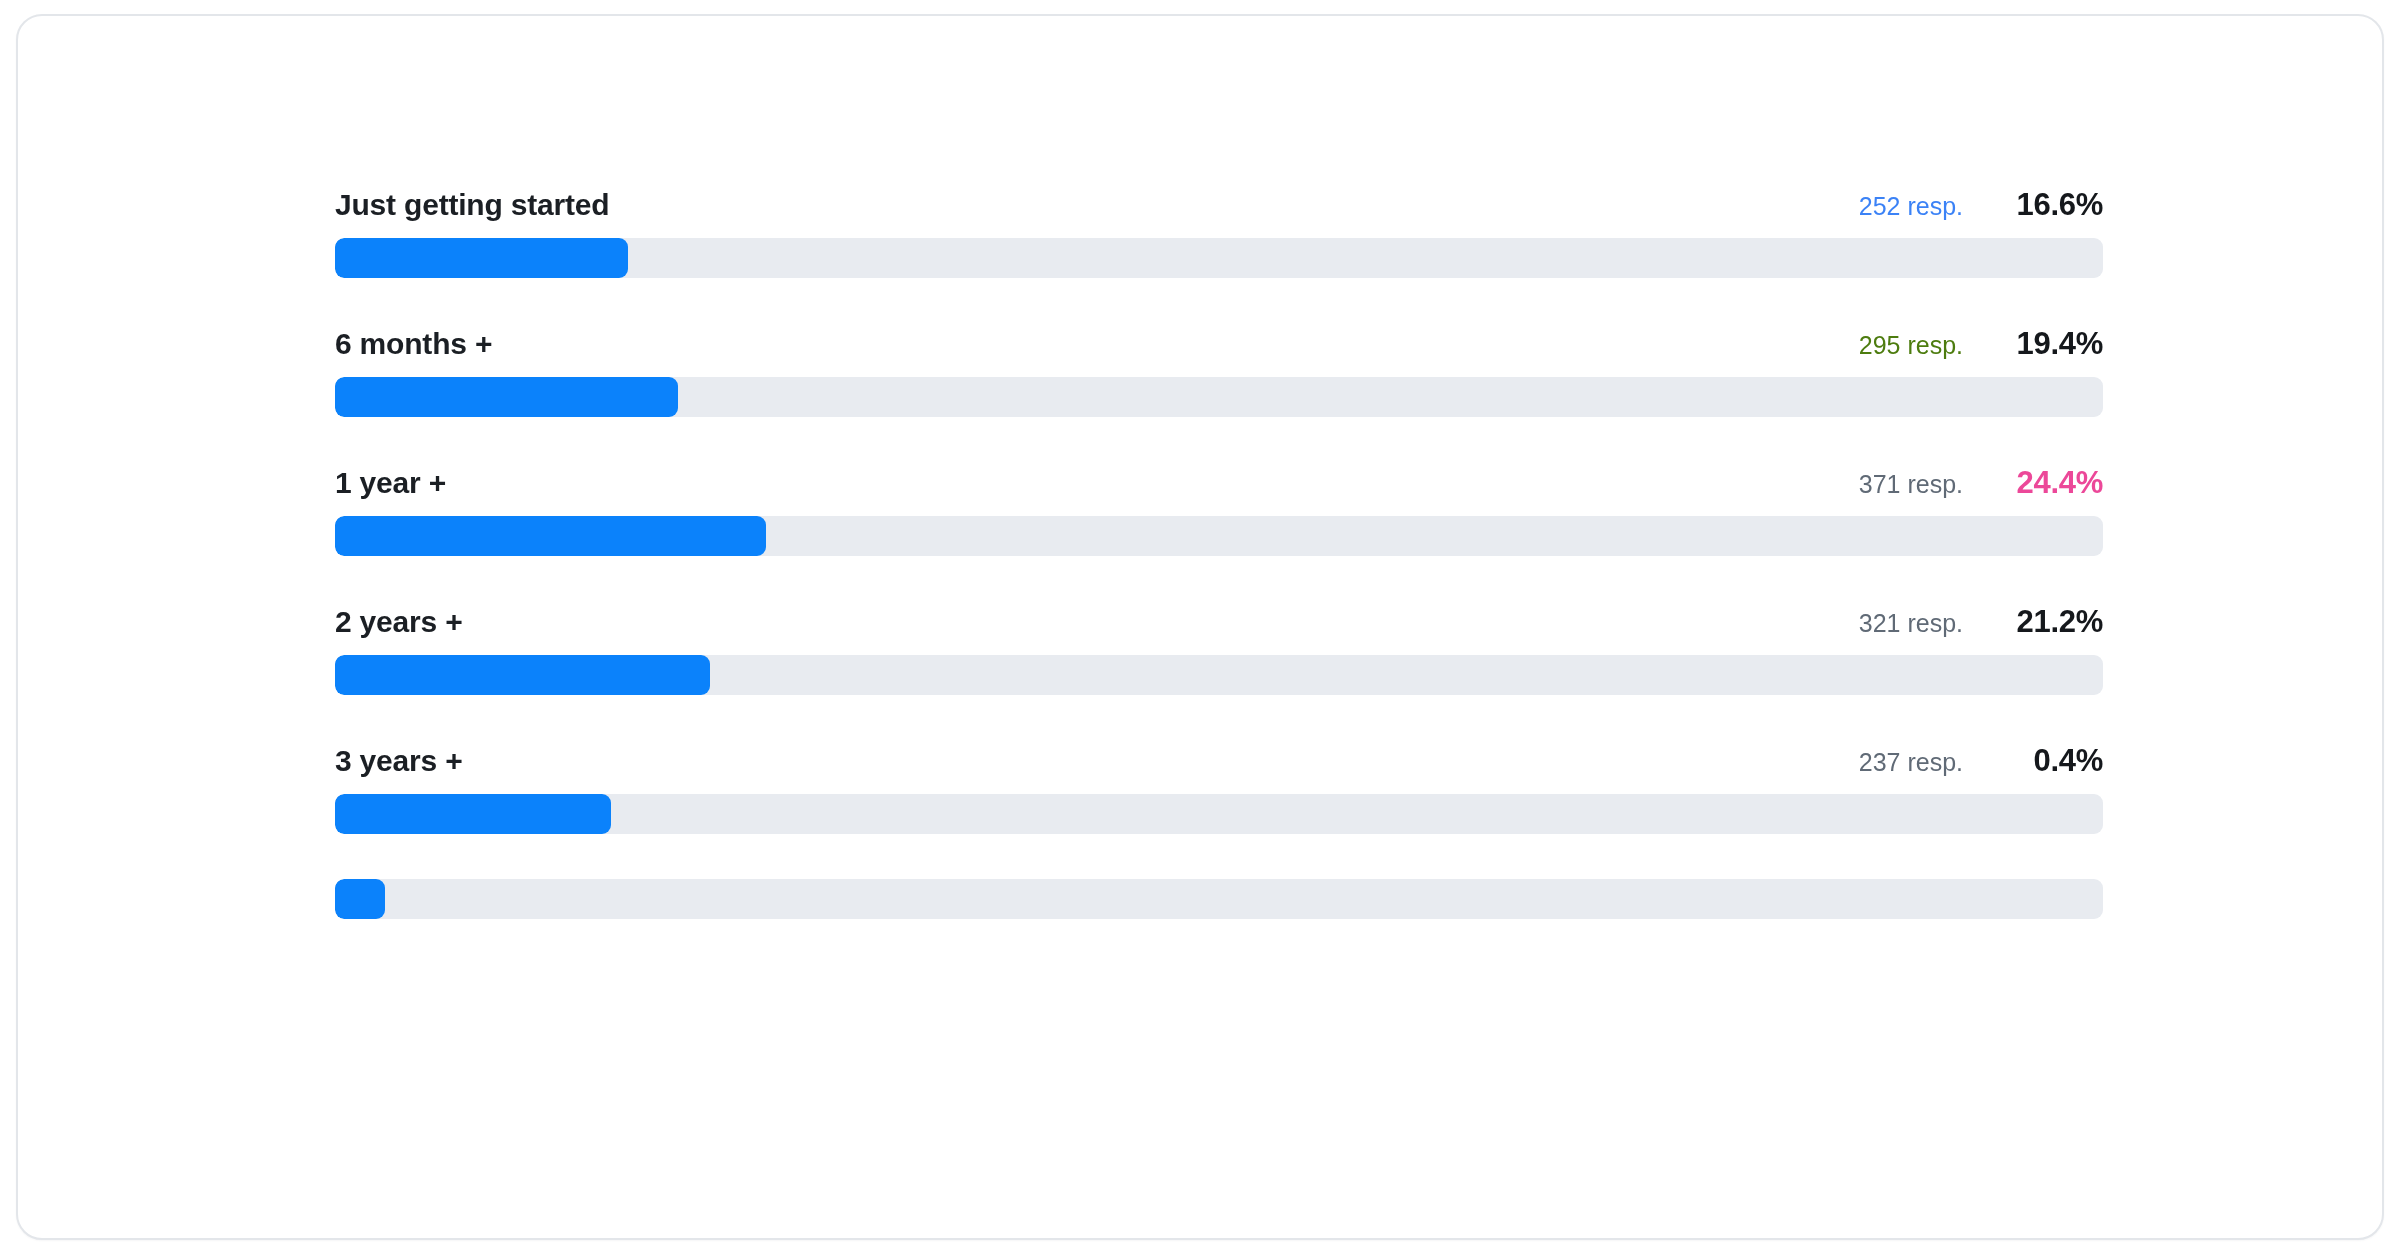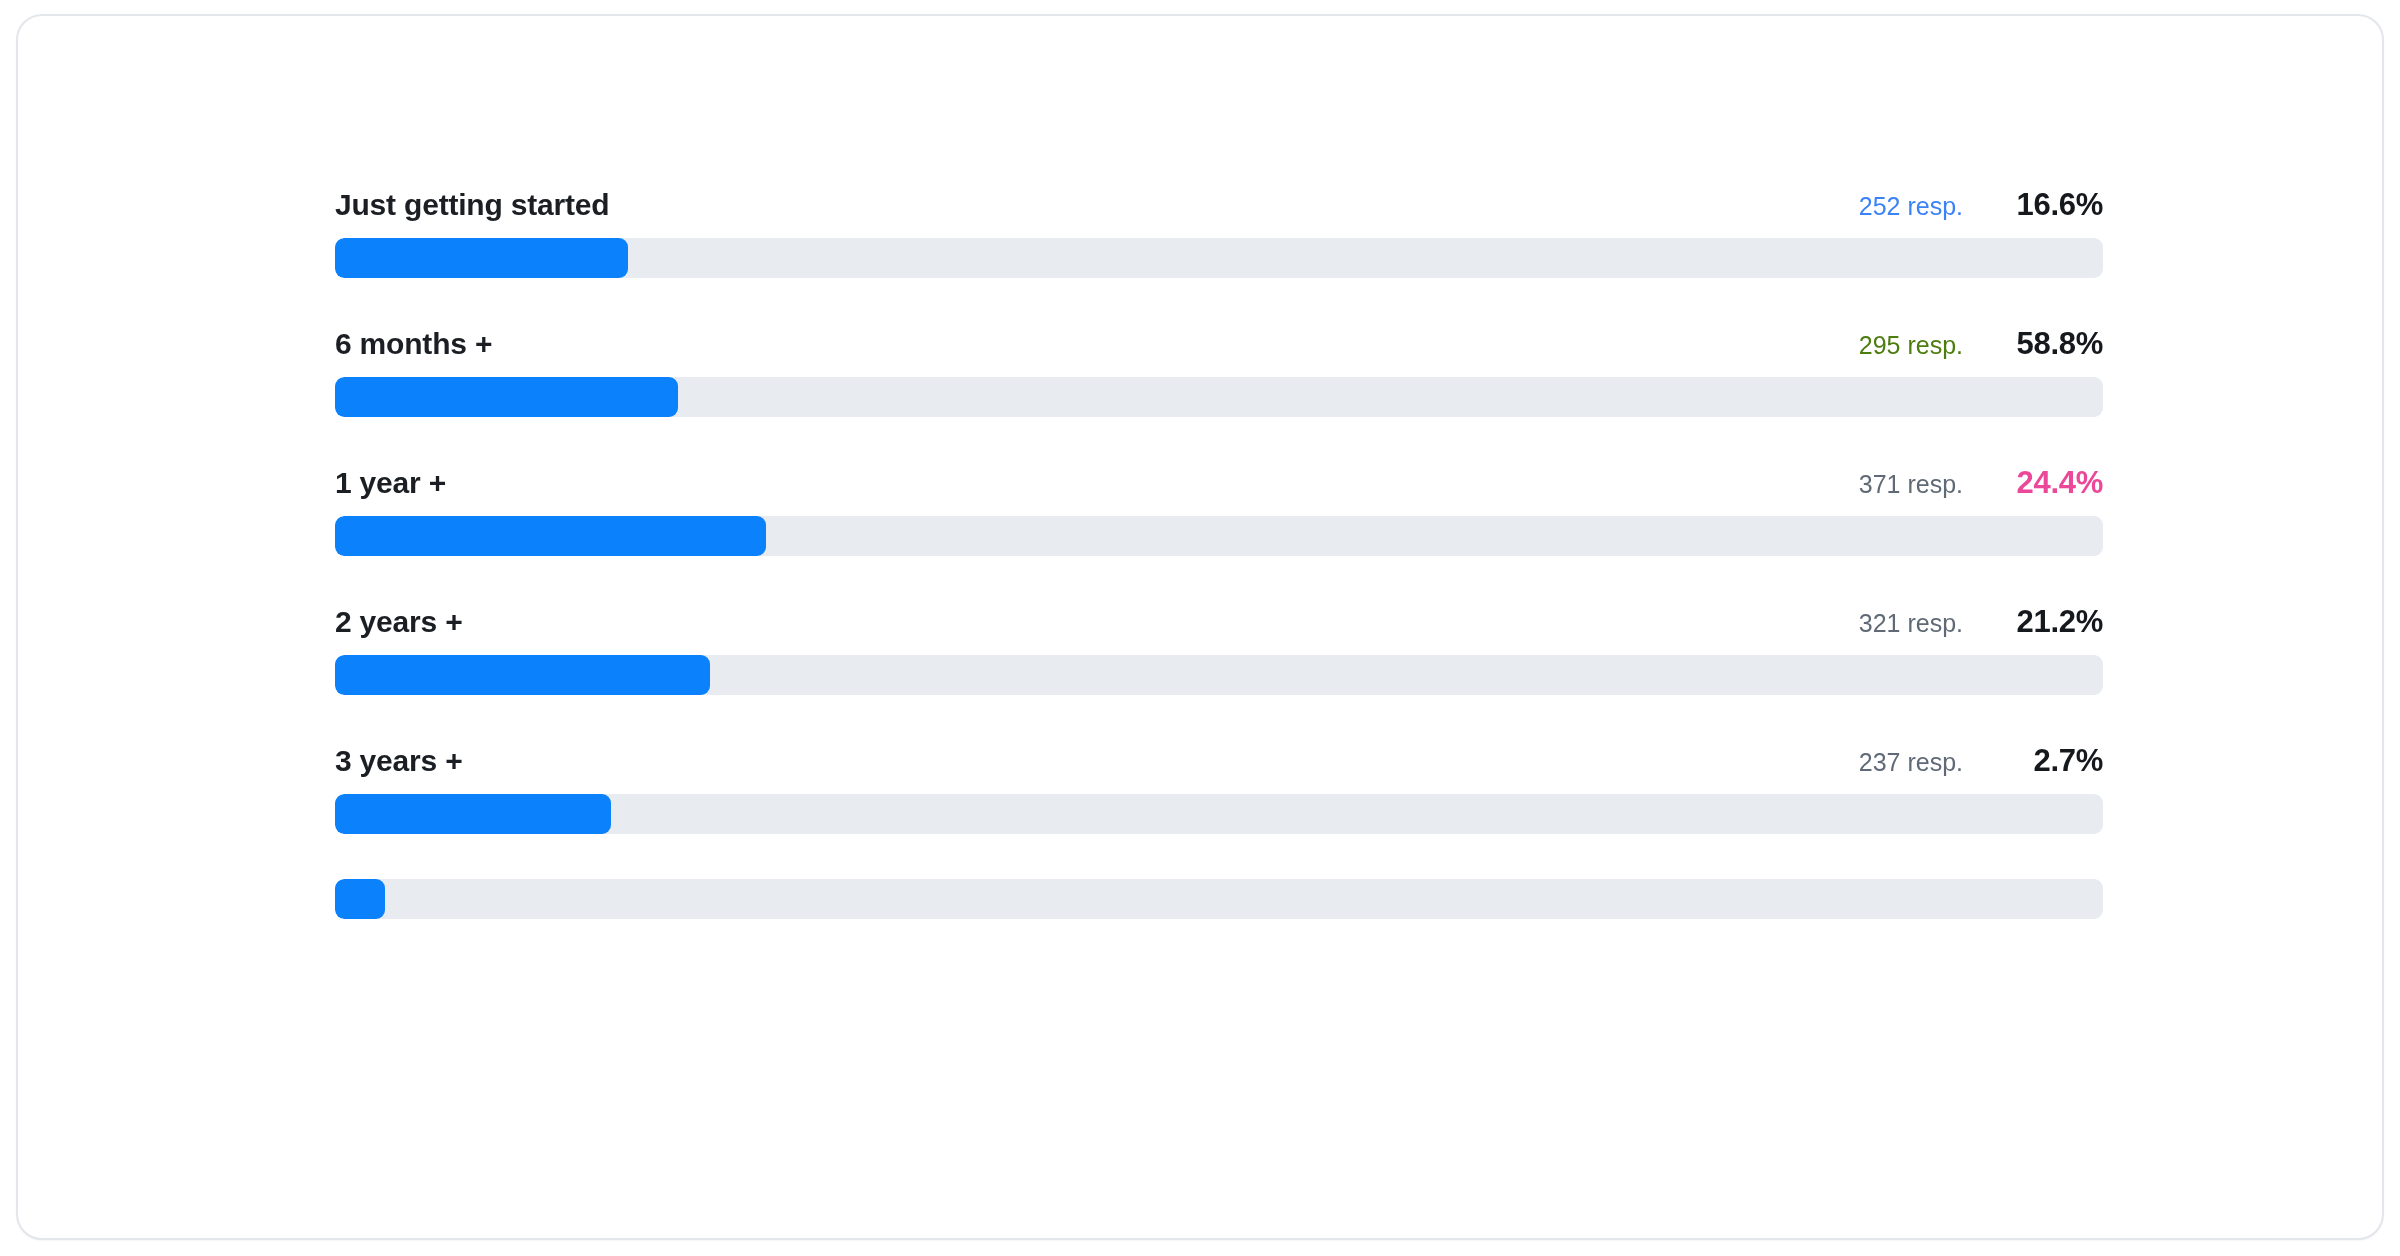--- a/index.html
+++ b/index.html
@@ -132,21 +132,21 @@
         <div class="bar-track" style="background: rgb(232, 235, 240);">
           <div class="bar-fill" style="width: 16.6%; background: rgb(11, 130, 251);"></div>
         </div>
       </div>
 
       <div class="result-row">
         <div class="row-header">
           <span class="row-label" style="color: rgb(27, 31, 36);">6 months +</span>
           <span class="row-metrics">
             <span class="row-responses" style="color: #4d7c0f;">295 resp.</span>
-            <span class="row-percent" style="color: rgb(21, 24, 28);">58.8%</span>
+            <span class="row-percent" style="color: rgb(21, 24, 28);">19.4%</span>
           </span>
         </div>
         <div class="bar-track" style="background: rgb(232, 235, 240);">
           <div class="bar-fill" style="width: 19.4%; background: rgb(11, 130, 251);"></div>
         </div>
       </div>
 
       <div class="result-row">
         <div class="row-header">
           <span class="row-label" style="color: rgb(27, 31, 36);">1 year +</span>
@@ -171,21 +171,21 @@
         <div class="bar-track" style="background: rgb(232, 235, 240);">
           <div class="bar-fill" style="width: 21.2%; background: rgb(11, 130, 251);"></div>
         </div>
       </div>
 
       <div class="result-row">
         <div class="row-header">
           <span class="row-label" style="color: rgb(27, 31, 36);">3 years +</span>
           <span class="row-metrics">
             <span class="row-responses" style="color: rgb(96, 106, 118);">237 resp.</span>
-            <span class="row-percent" style="color: rgb(21, 24, 28);">2.7%</span>
+            <span class="row-percent" style="color: rgb(21, 24, 28);">0.4%</span>
           </span>
         </div>
         <div class="bar-track" style="background: rgb(232, 235, 240);">
           <div class="bar-fill" style="width: 15.6%; background: rgb(11, 130, 251);"></div>
         </div>
       </div>
 
       <div class="result-row">
         <div class="bar-track" style="background: rgb(232, 235, 240);">
           <div class="bar-fill" style="width: 2.8%; background: rgb(11, 130, 251);"></div>

